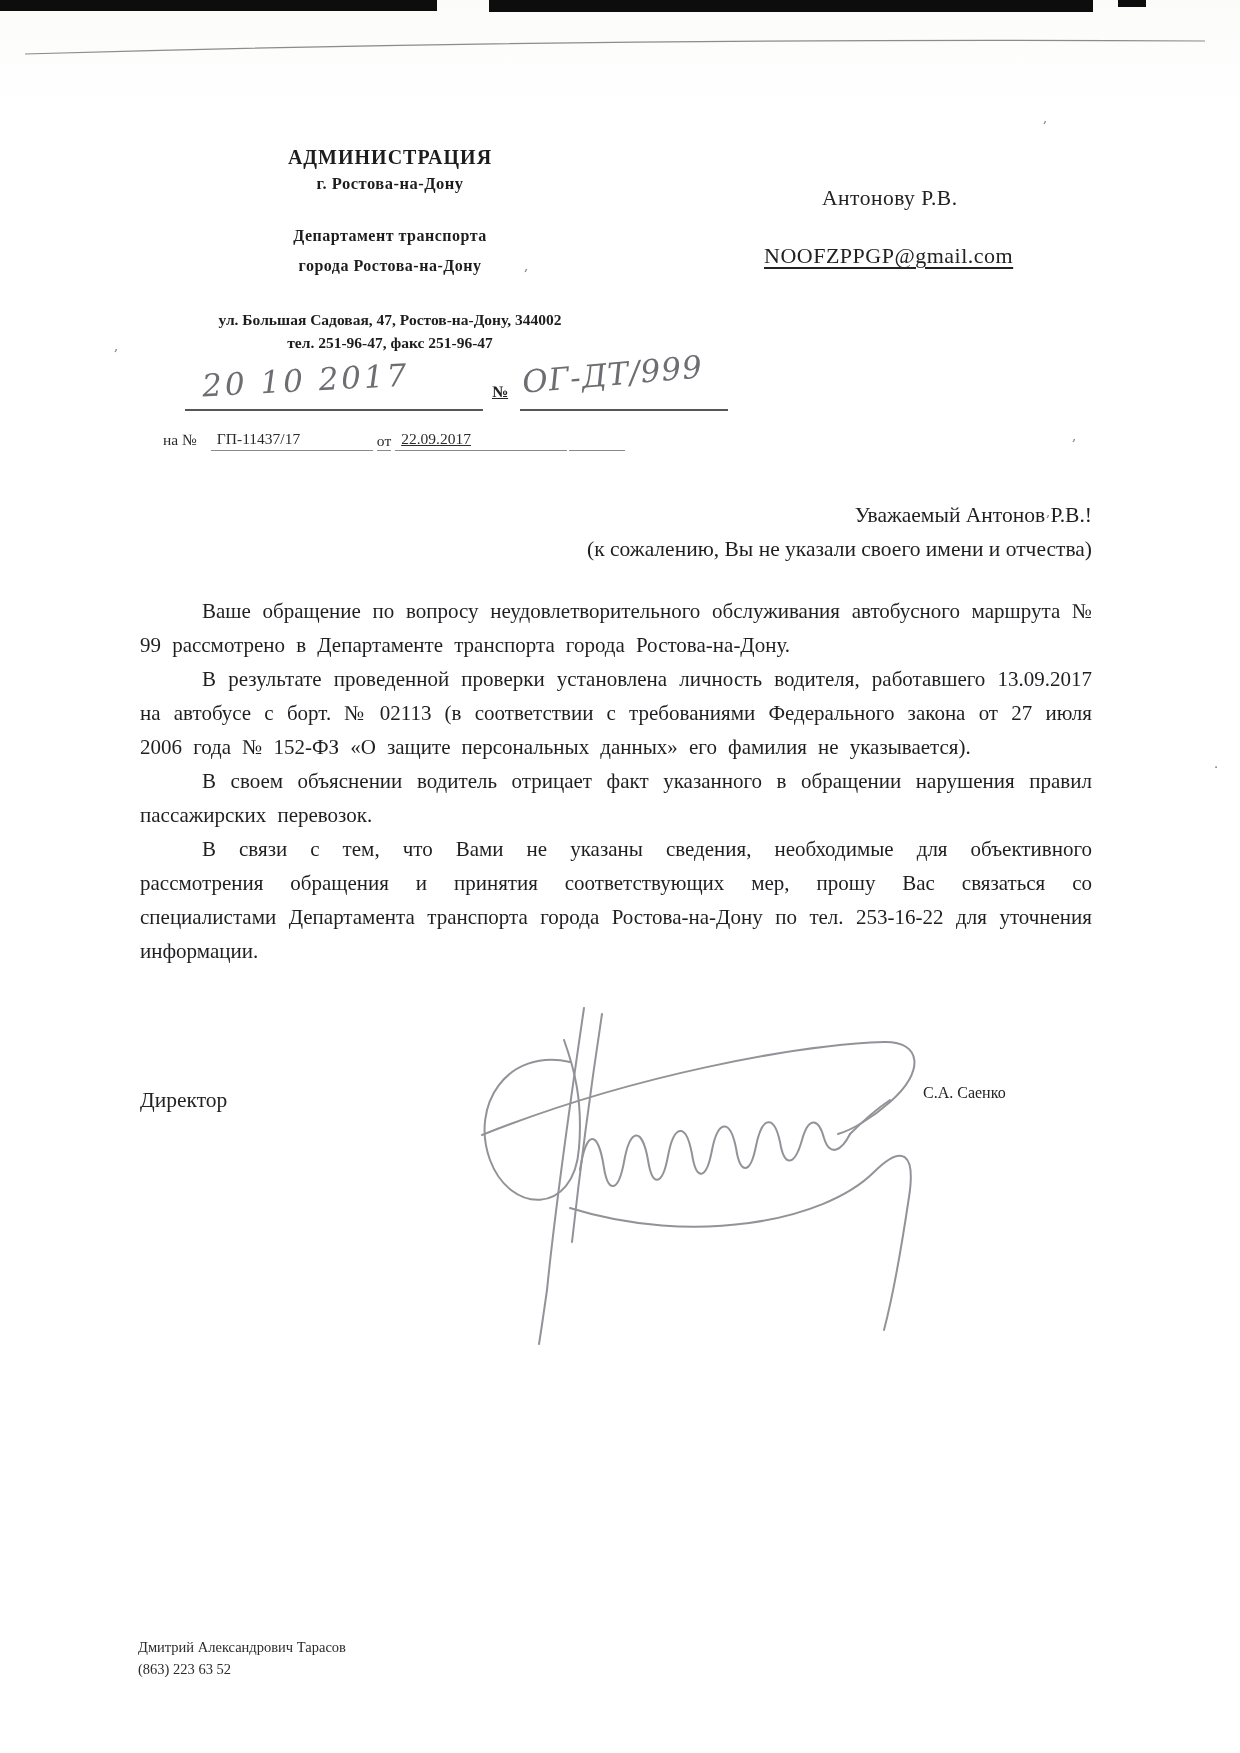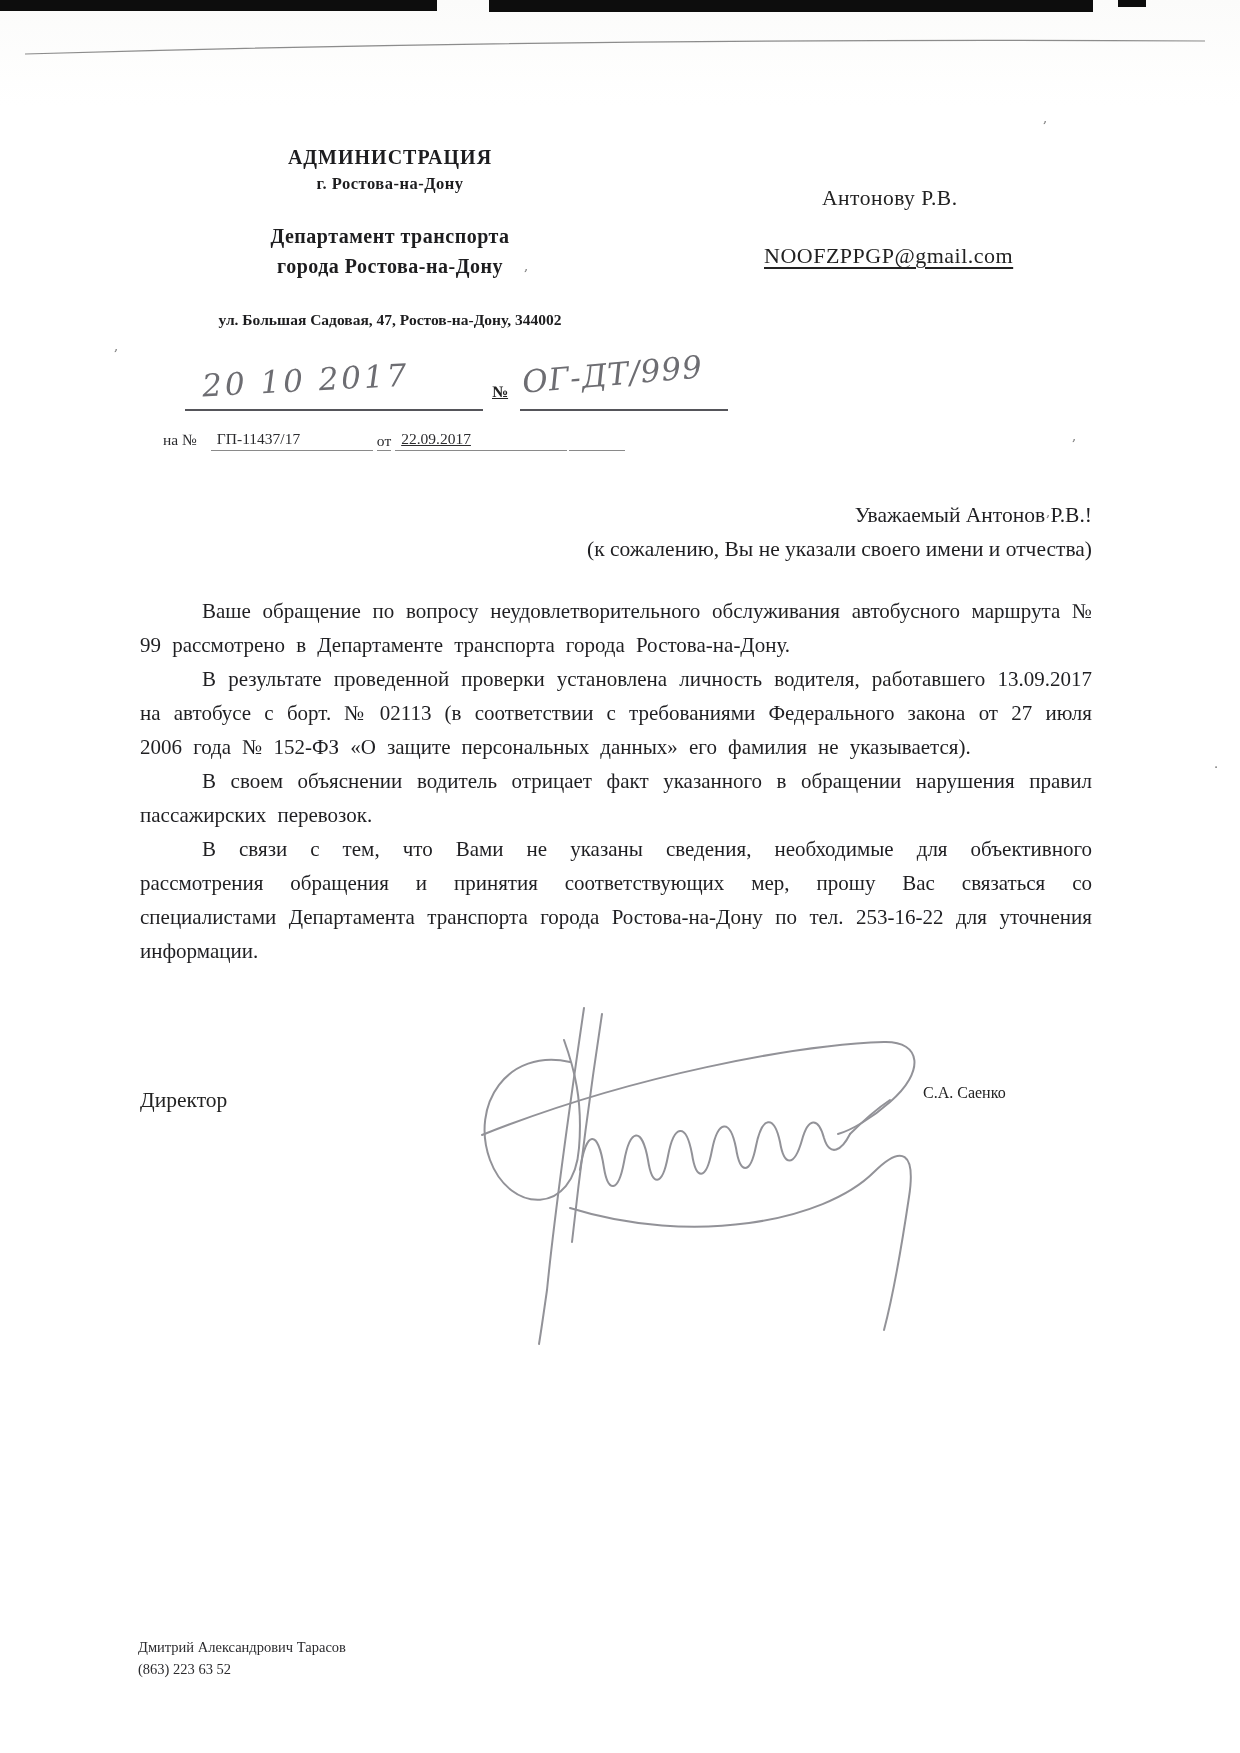--- a/index.html
+++ b/index.html
@@ -18,21 +18,21 @@
   .topbar.b1 { left:0;    width:437px; height:11px; }
   .topbar.b2 { left:489px; width:604px; height:12px; }
   .topbar.b3 { left:1118px; width:28px; height:7px; }
   .hairline { position:absolute; left:0; top:30px; width:1240px; height:40px; }
   .speck { position:absolute; color:#4a4a4a; font-size:13px; font-family:"DejaVu Serif", serif; opacity:.75; }
 
   
   .letterhead { position:absolute; left:128px; top:146px; width:524px; text-align:center; color:#1d1d1f; }
   .org1 { font-size:20px; font-weight:bold; letter-spacing:1px; }
   .org2 { font-size:16.5px; font-weight:bold; margin-top:5px; letter-spacing:.5px; }
-  .dept { font-size:20px; font-weight:bold; line-height:30px; margin-top:27px; letter-spacing:.5px; }
+  .dept { font-size:16px; font-weight:bold; line-height:30px; margin-top:27px; letter-spacing:.5px; }
   .addr { font-size:15.5px; font-weight:bold; line-height:23px; margin-top:27px; }
 
   
   .recipient-name { position:absolute; left:822px; top:186px; font-size:21.5px; letter-spacing:.5px; }
   .recipient-email { position:absolute; left:764px; top:243px; font-size:22px; text-decoration:underline; text-underline-offset:4px; letter-spacing:.5px; }
 
   
   .hand { font-family:"DejaVu Serif", serif; font-style:italic; color:#6d6d72; }
   .hw-date { position:absolute; left:202px; top:362px; font-size:31px; letter-spacing:3px; transform:rotate(-3deg); }
   .hw-line1 { position:absolute; left:185px; top:409px; width:298px; border-bottom:2px solid #55555a; }
@@ -82,20 +82,21 @@
 
   <div class="letterhead">
     <div class="org1">АДМИНИСТРАЦИЯ</div>
     <div class="org2">г. Ростова-на-Дону</div>
     <div class="dept">
       <div>Департамент транспорта</div>
       <div>города Ростова-на-Дону</div>
     </div>
     <div class="addr">
       <div>ул. Большая Садовая, 47,  Ростов-на-Дону, 344002</div>
+      <div>тел. 251-96-47, факс 251-96-47</div>
     </div>
   </div>
 
   <div class="recipient-name">Антонову Р.В.</div>
   <div class="recipient-email">NOOFZPPGP@gmail.com</div>
 
   <div class="hand hw-date">20 10 2017</div>
   <div class="hw-line1"></div>
   <div class="no-sign">№</div>
   <div class="hand hw-num">ОГ-ДТ/999</div>

